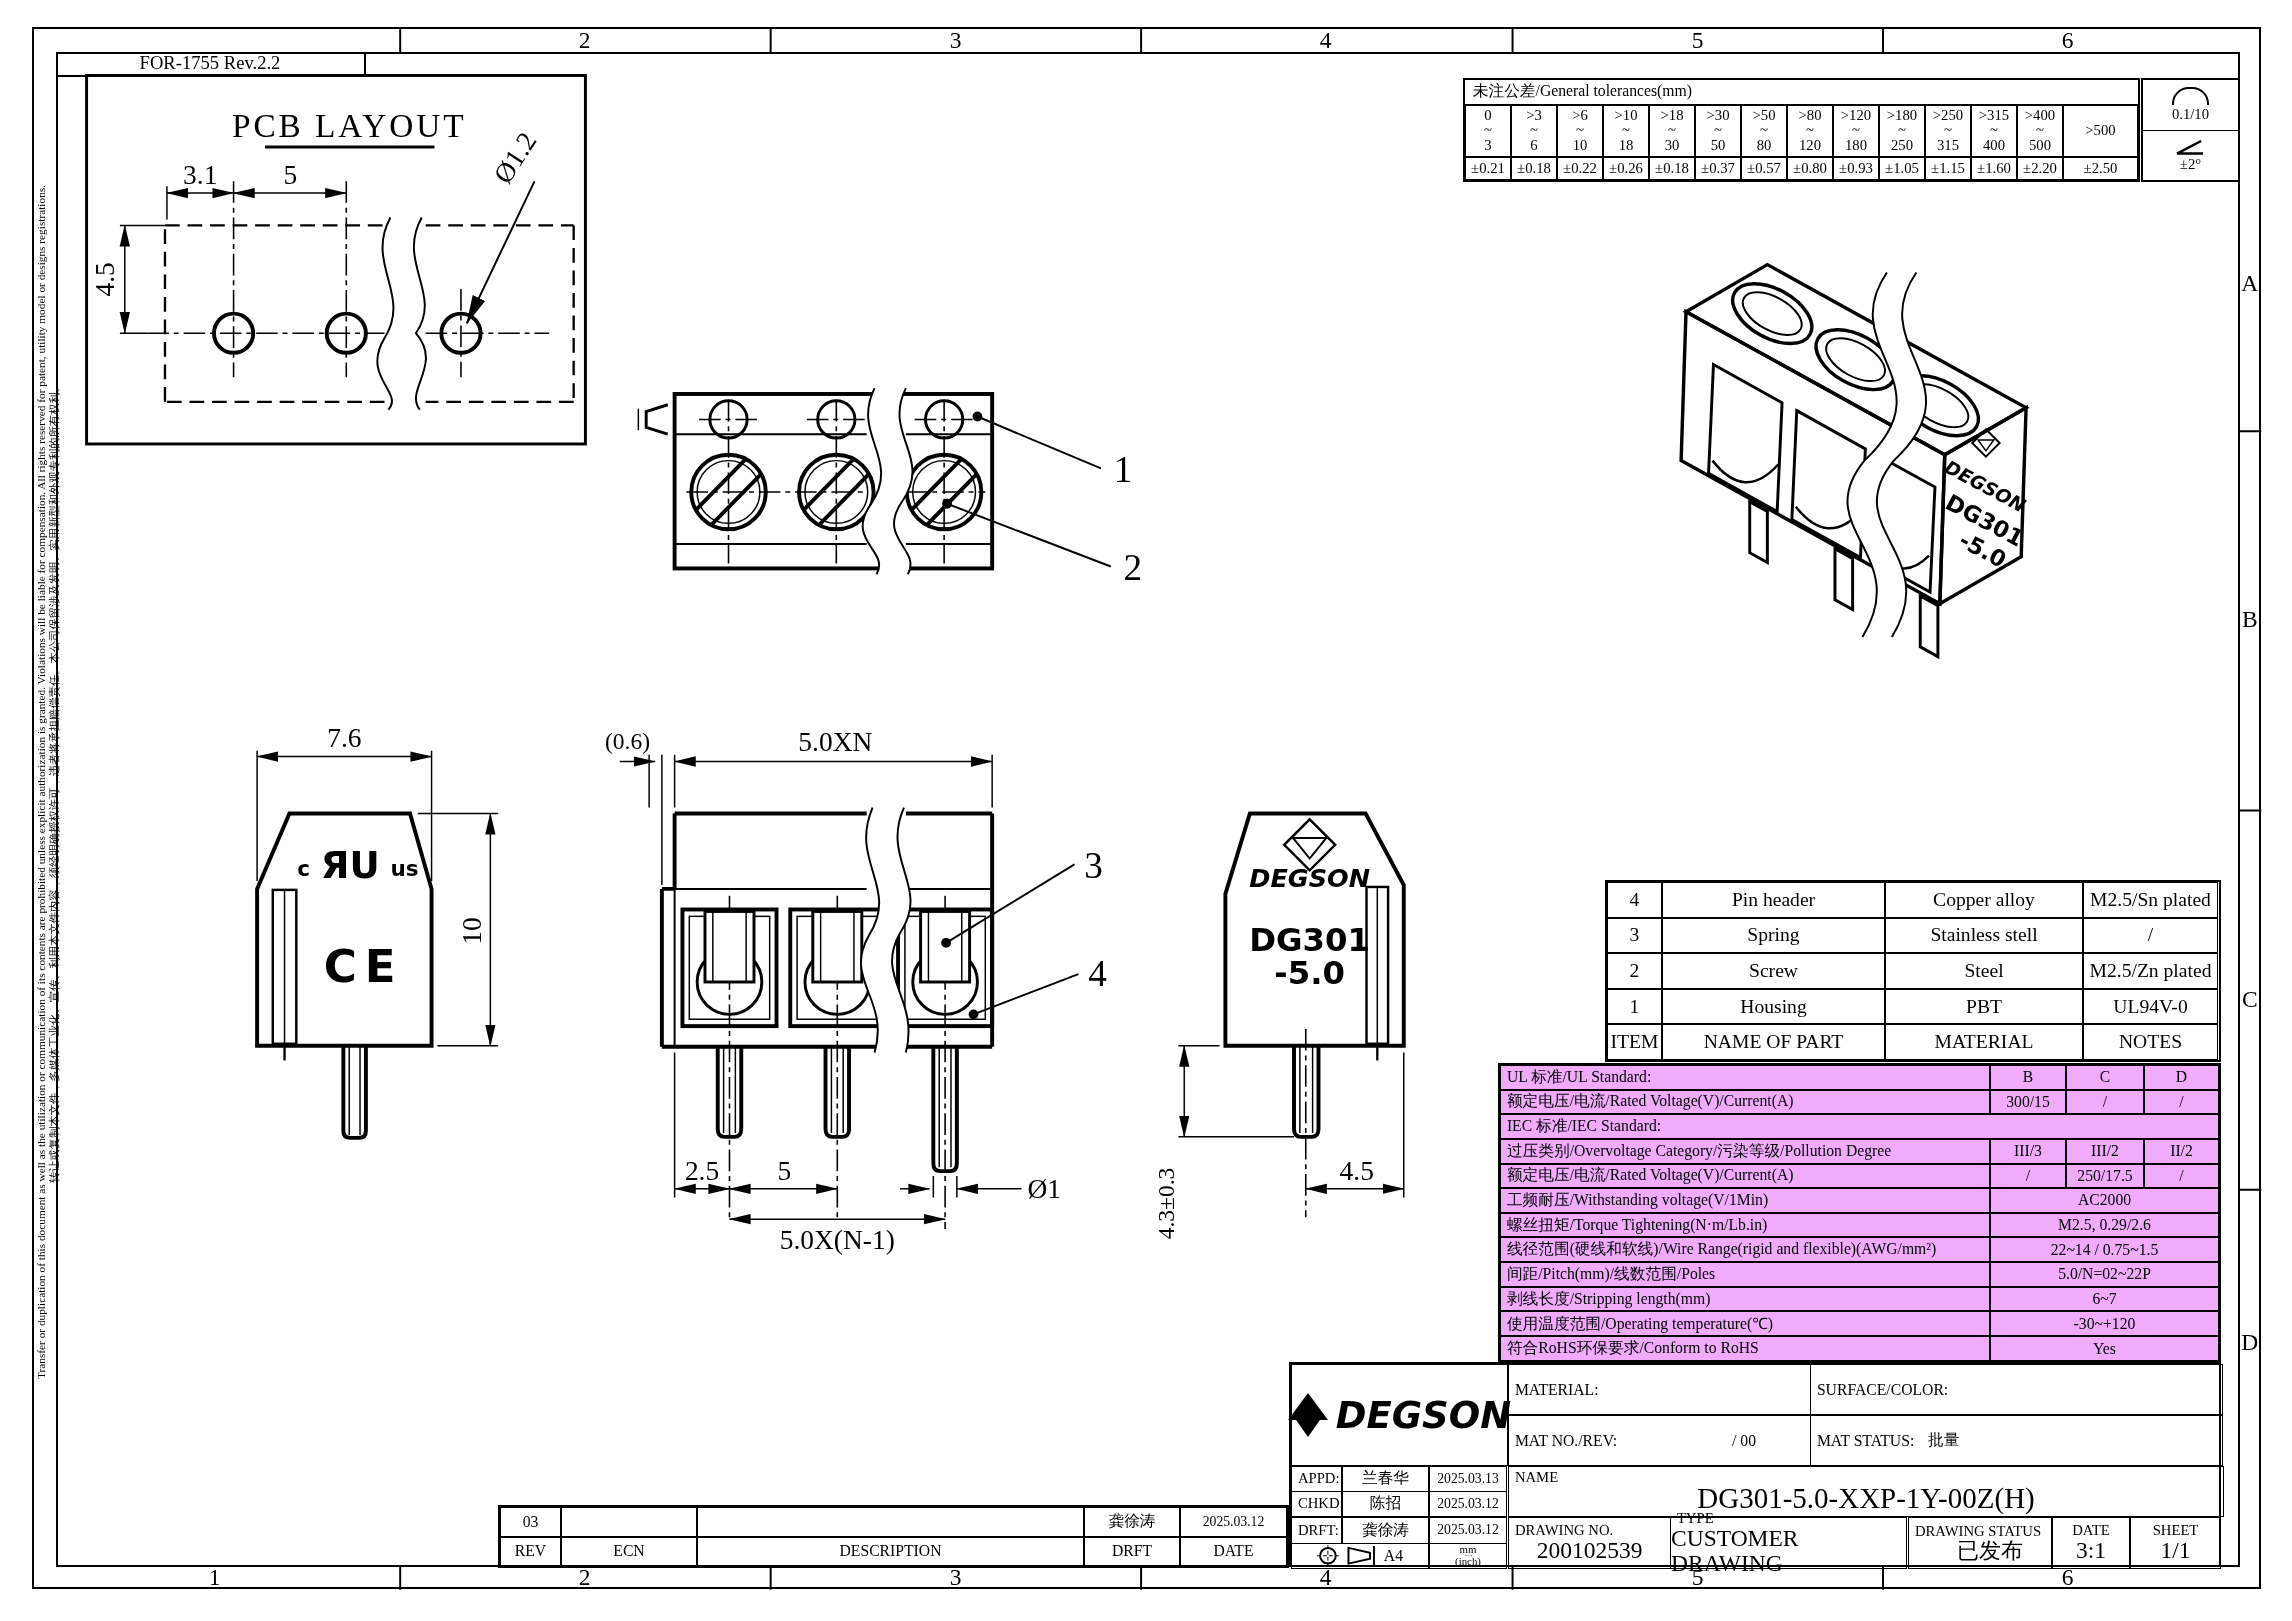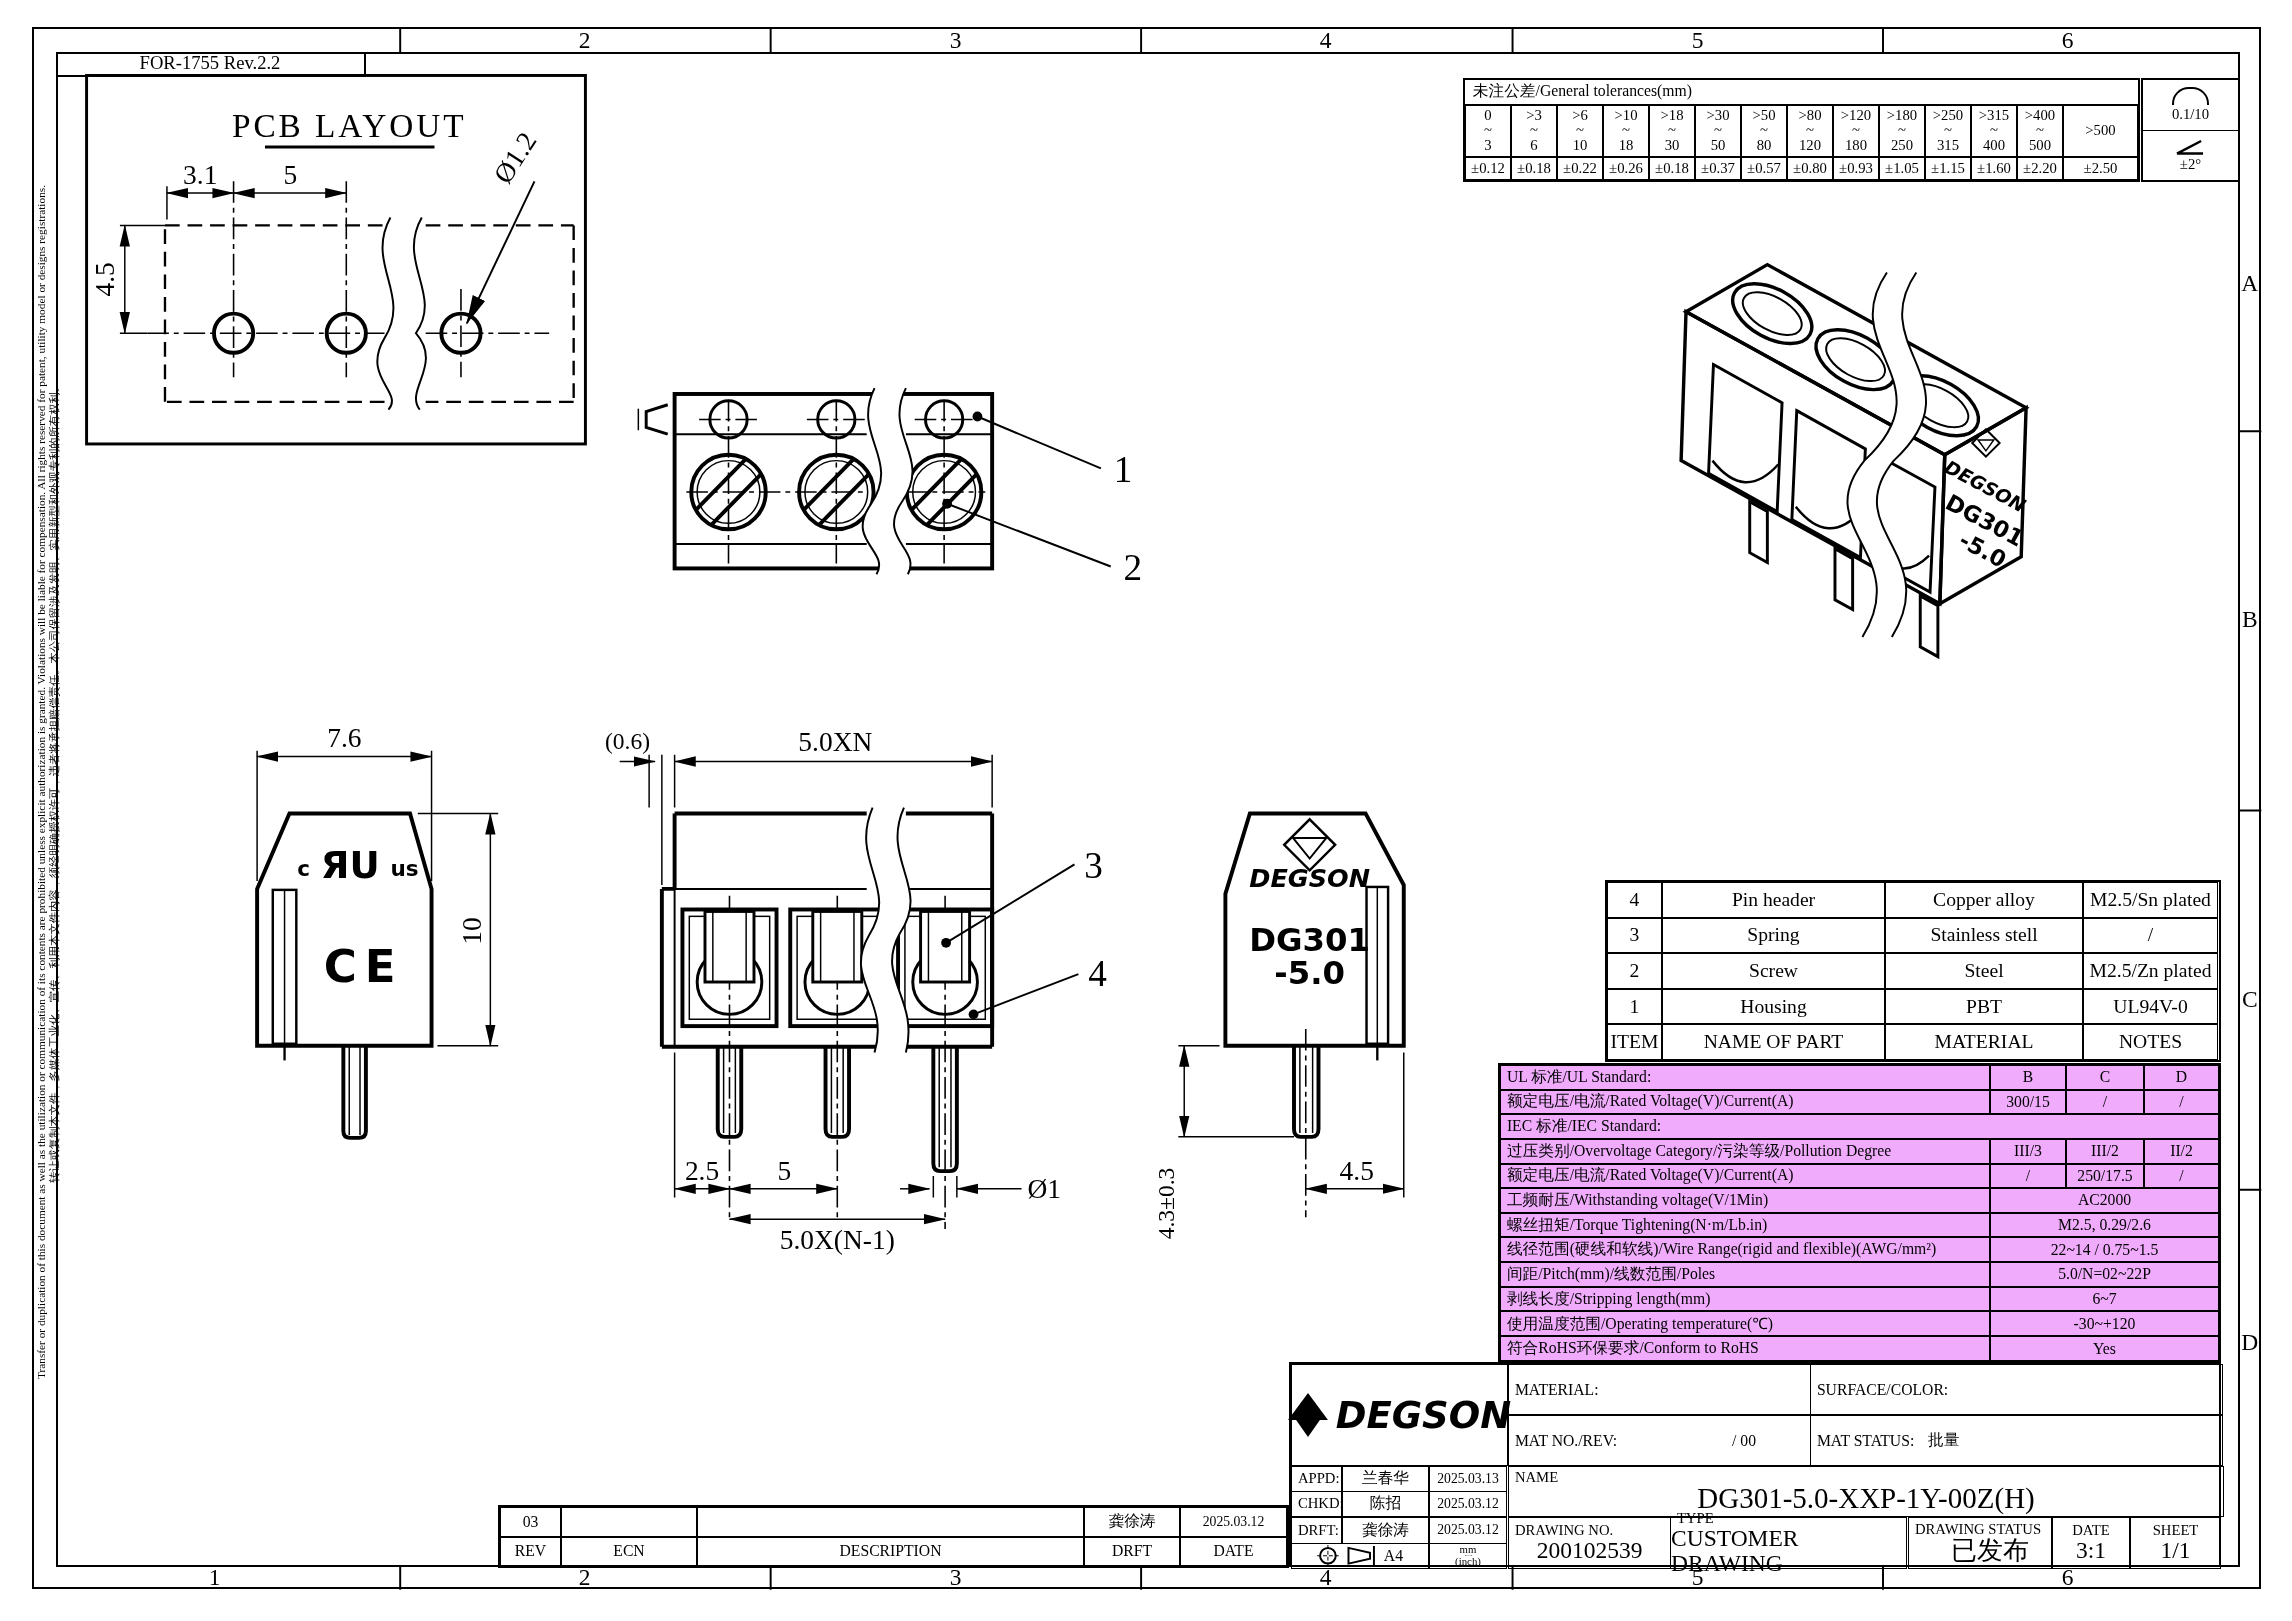--- a/index.html
+++ b/index.html
@@ -309,21 +309,21 @@
       <div class="cellb">&gt;250
 ~
 315</div>
       <div class="cellb">&gt;315
 ~
 400</div>
       <div class="cellb">&gt;400
 ~
 500</div>
       <div class="cellb">&gt;500</div>
-      <div class="cellb">±0.12</div>
+      <div class="cellb">±0.21</div>
       <div class="cellb">±0.18</div>
       <div class="cellb">±0.22</div>
       <div class="cellb">±0.26</div>
       <div class="cellb">±0.18</div>
       <div class="cellb">±0.37</div>
       <div class="cellb">±0.57</div>
       <div class="cellb">±0.80</div>
       <div class="cellb">±0.93</div>
       <div class="cellb">±1.05</div>
       <div class="cellb">±1.15</div>
@@ -474,21 +474,21 @@
     <div class="tb vstack" style="left:217px;top:153px;width:163px;height:52px;align-items:flex-start;">
       <span class="small-lab" style="padding-left:5.9px;">DRAWING NO.</span>
       <span style="font-size:23.5px;align-self:center;">200102539</span>
     </div>
     <div class="tb vstack" style="left:379px;top:153px;width:237px;height:52px;align-items:flex-start;">
       <span class="small-lab" style="padding-left:5.9px;">TYPE</span>
       <span style="font-size:23.5px;align-self:center;">CUSTOMER DRAWING</span>
     </div>
     <div class="tb vstack" style="left:617px;top:153px;width:144px;height:52px;align-items:flex-start;">
       <span class="small-lab" style="padding-left:5.9px;">DRAWING STATUS</span>
-      <span style="font-size:26px;align-self:center;margin-left:20px;">已发布</span>
+      <span style="font-size:22px;align-self:center;margin-left:20px;">已发布</span>
     </div>
     <div class="tb vstack" style="left:761px;top:153px;width:78px;height:52px;">
       <span class="small-lab">DATE</span>
       <span style="font-size:23.5px;">3:1</span>
     </div>
     <div class="tb vstack" style="left:839px;top:153px;width:91px;height:52px;">
       <span class="small-lab">SHEET</span>
       <span style="font-size:23.5px;">1/1</span>
     </div>
   </div>

